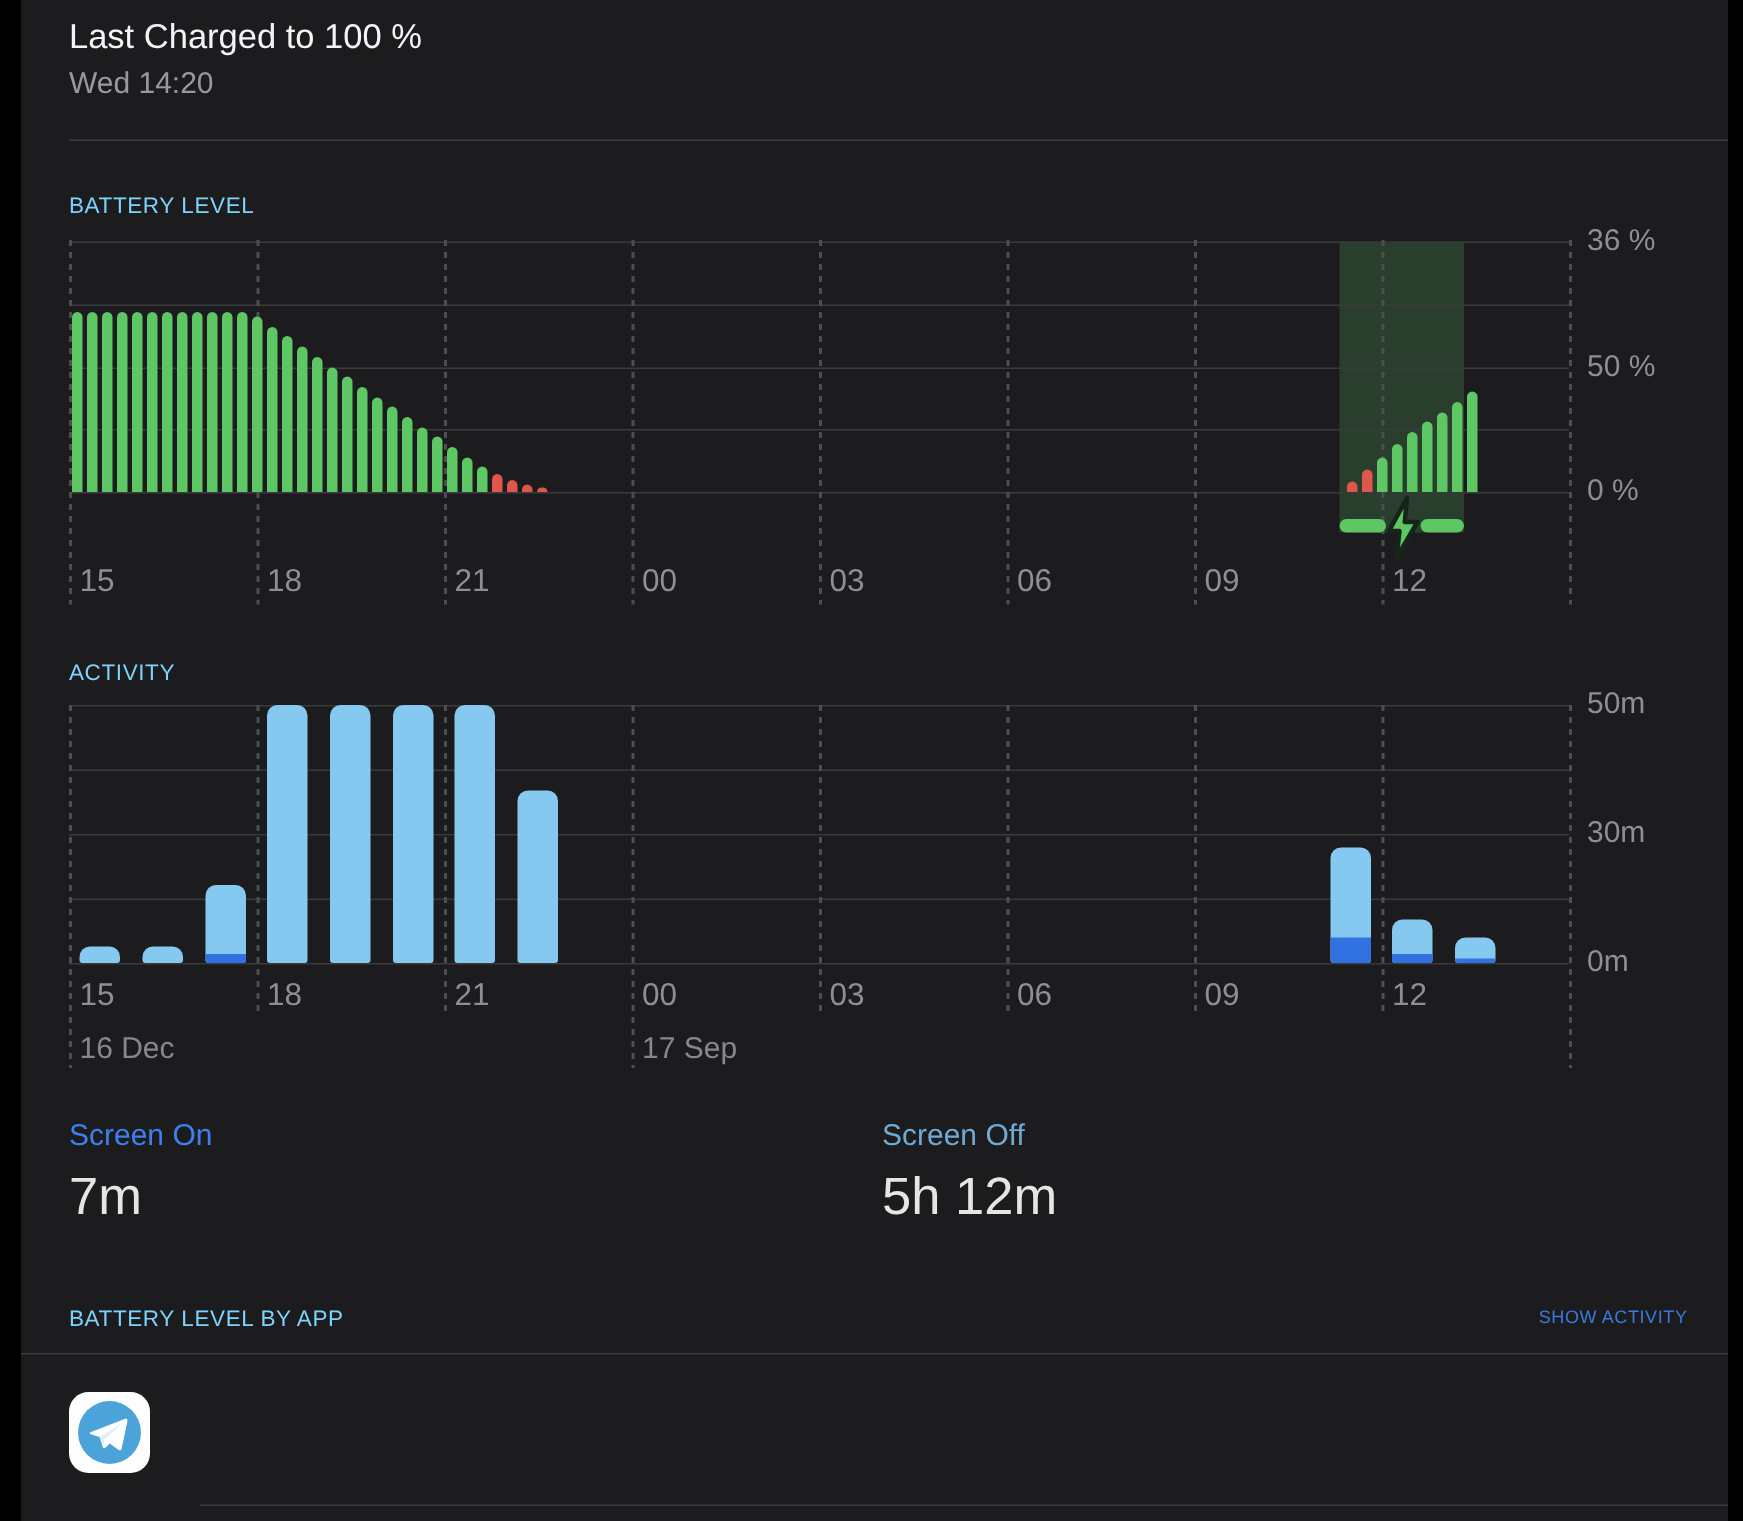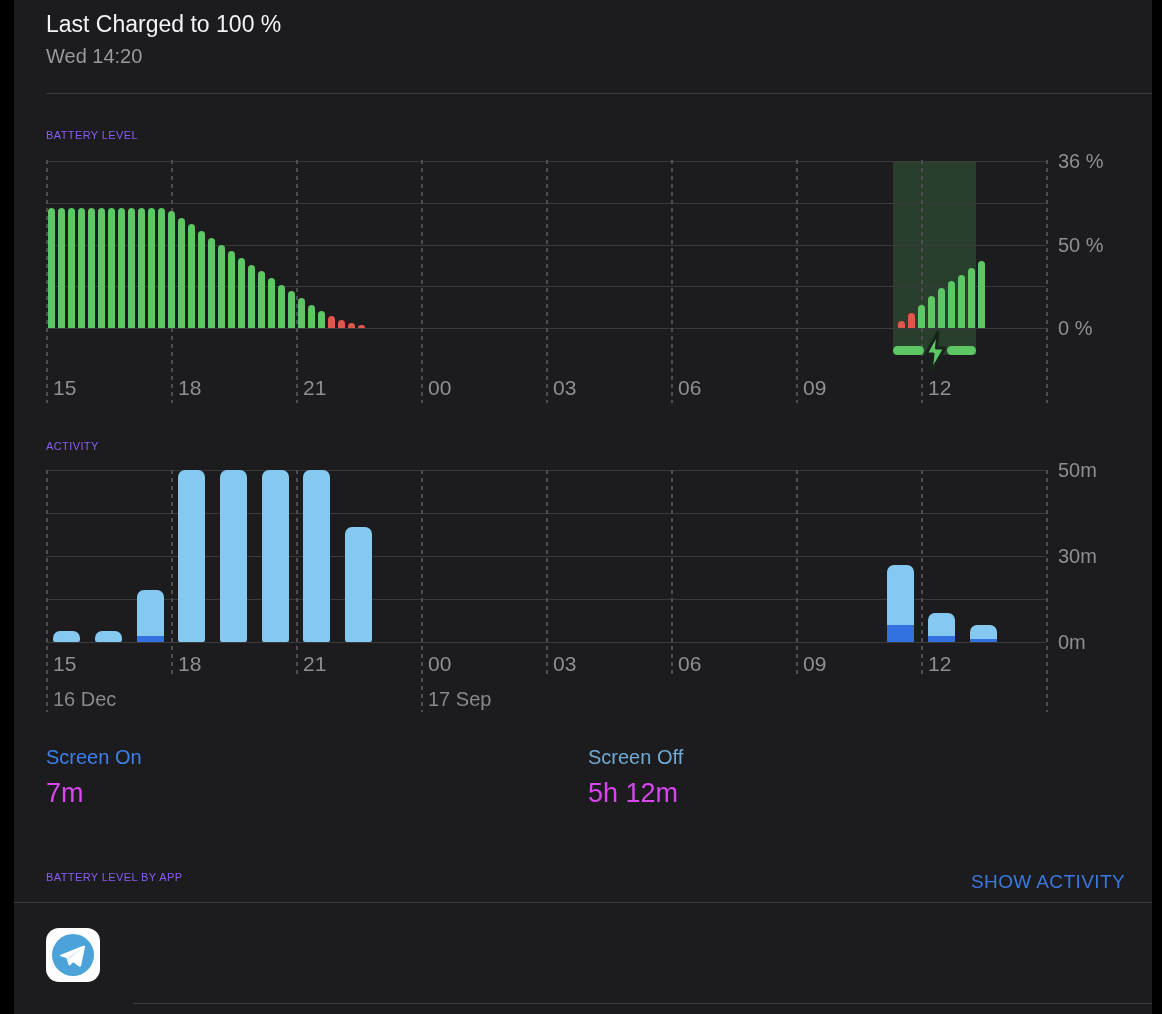--- a/index.html
+++ b/index.html
@@ -9,38 +9,38 @@
     -webkit-font-smoothing:antialiased;overflow:hidden;
   }
   .abs{position:absolute;}
   #screen-bg{left:14px;top:0;width:1138px;height:1014px;background:#1c1c1e;}
   .title{left:46px;top:11px;font-size:23px;color:#f4f4f6;}
   .subtitle{left:46px;top:45px;font-size:20px;color:#98989f;}
   .divider{height:1px;background:#3b3b3e;}
   #divider-header{left:46px;top:93px;width:1106px;}
   #divider-usage{left:14px;top:902px;width:1138px;}
   #divider-row{left:133px;top:1003px;width:1019px;}
-  .section-label{font-size:11px;color:#8b5cf6;letter-spacing:0.4px;}
+  .section-label{font-size:15px;color:#7dd3fc;letter-spacing:0.4px;}
   #battery-section-label{left:46px;top:129px;}
   #activity-section-label{left:46px;top:440px;}
   .chart{left:0;top:0;width:0;height:0;overflow:visible;}
   .hline{position:absolute;height:1px;background:#3a3a3d;width:1000px;}
   .vdash{position:absolute;width:1.5px;background:repeating-linear-gradient(to bottom,#4e4e52 0px 4px,transparent 4px 8px);}
   .ytick{position:absolute;font-size:20px;color:#8e8e93;transform:translateY(-50%);white-space:nowrap;}
   .xtick{position:absolute;font-size:21px;color:#8e8e93;white-space:nowrap;}
   .datetick{position:absolute;font-size:20px;color:#87878d;white-space:nowrap;}
   .bbar{position:absolute;border-radius:3.5px 3.5px 0 0;}
   .abar{position:absolute;border-radius:7px 7px 2px 2px;overflow:hidden;}
   .abar-dark{position:absolute;left:0;right:0;bottom:0;}
   .stat-label{font-size:20px;}
-  .stat-value{font-size:27px;color:#d946ef;margin-top:9px;}
+  .stat-value{font-size:35px;color:#e5e5e5;margin-top:9px;}
   #screen-on-block{left:46px;top:746px;}
   #screen-off-block{left:588px;top:746px;}
   #usage-title{left:46px;top:871px;}
-  #show-activity{right:37px;top:871px;font-size:19px;letter-spacing:0.4px;cursor:pointer;}
+  #show-activity{right:37px;top:871px;font-size:12px;letter-spacing:0.4px;cursor:pointer;}
   #app-row{left:14px;top:915px;width:1138px;height:88px;}
   #app-icon{left:46px;top:928px;width:54px;height:54px;border-radius:13px;background:#fdfdfd;}
   #app-icon svg{position:absolute;left:4px;top:4px;}
   .charge-overlay{position:absolute;}
   .charge-seg{position:absolute;height:9px;border-radius:4.5px;}
 </style>
 </head>
 <body>
 
 <div class="abs" id="screen-bg"></div>

